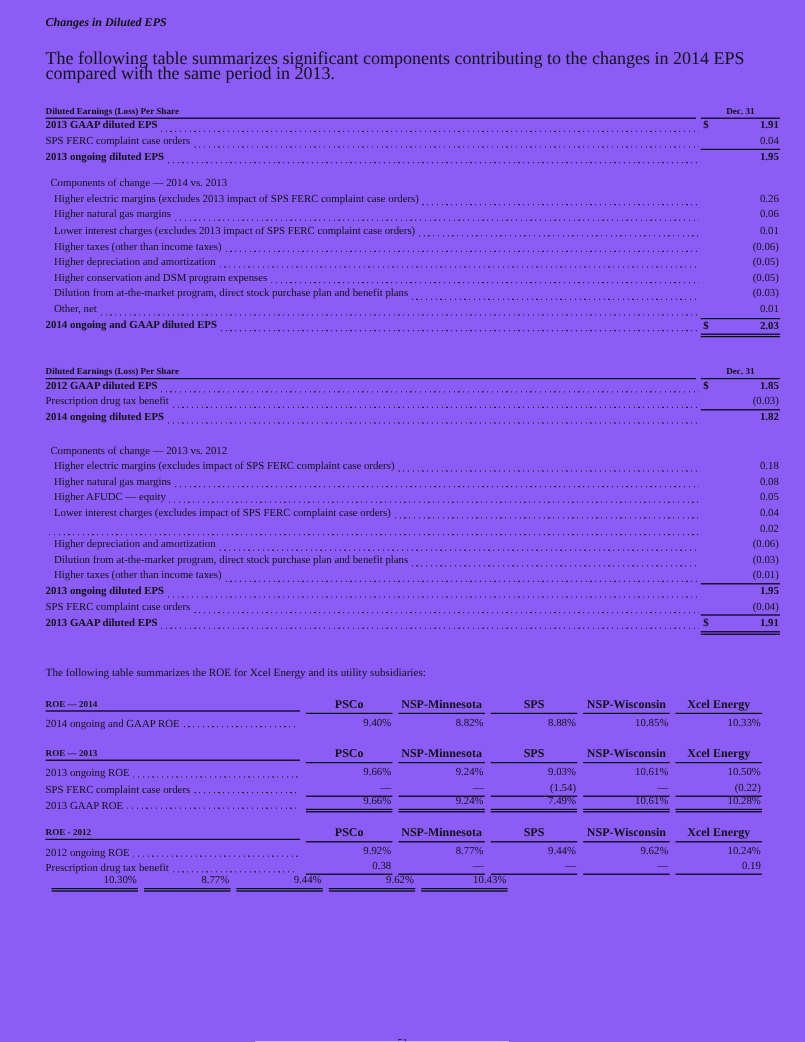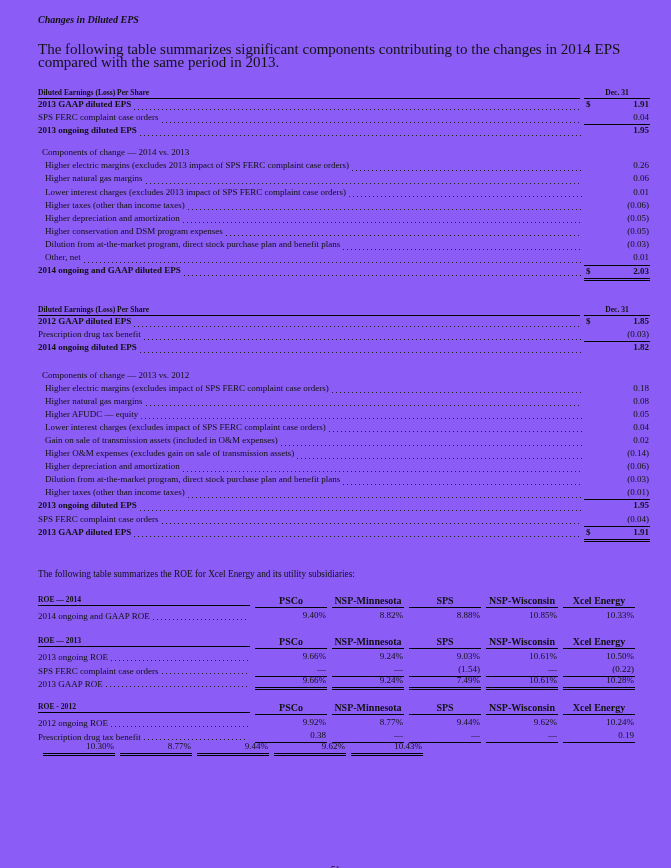--- a/index.html
+++ b/index.html
@@ -228,33 +228,24 @@
     </div>
     <div class="row r-item">
       <span class="lbl">Lower interest charges (excludes impact of SPS FERC complaint case orders)</span>
       <span class="leader"></span>
       <span class="amt">
           <span class="cur"></span>
           <span class="val">0.04</span>
         </span>
     </div>
     <div class="row r-item">
-      <span class="lbl">Gain on sale of transmission assets (included in O&amp;M expenses)</span>
       <span class="leader"></span>
       <span class="amt">
           <span class="cur"></span>
           <span class="val">0.02</span>
-        </span>
-    </div>
-    <div class="row r-item">
-      <span class="lbl">Higher O&amp;M expenses (excludes gain on sale of transmission assets)</span>
-      <span class="leader"></span>
-      <span class="amt">
-          <span class="cur"></span>
-          <span class="val">(0.14)</span>
         </span>
     </div>
     <div class="row r-item">
       <span class="lbl">Higher depreciation and amortization</span>
       <span class="leader"></span>
       <span class="amt">
           <span class="cur"></span>
           <span class="val">(0.06)</span>
         </span>
     </div>

